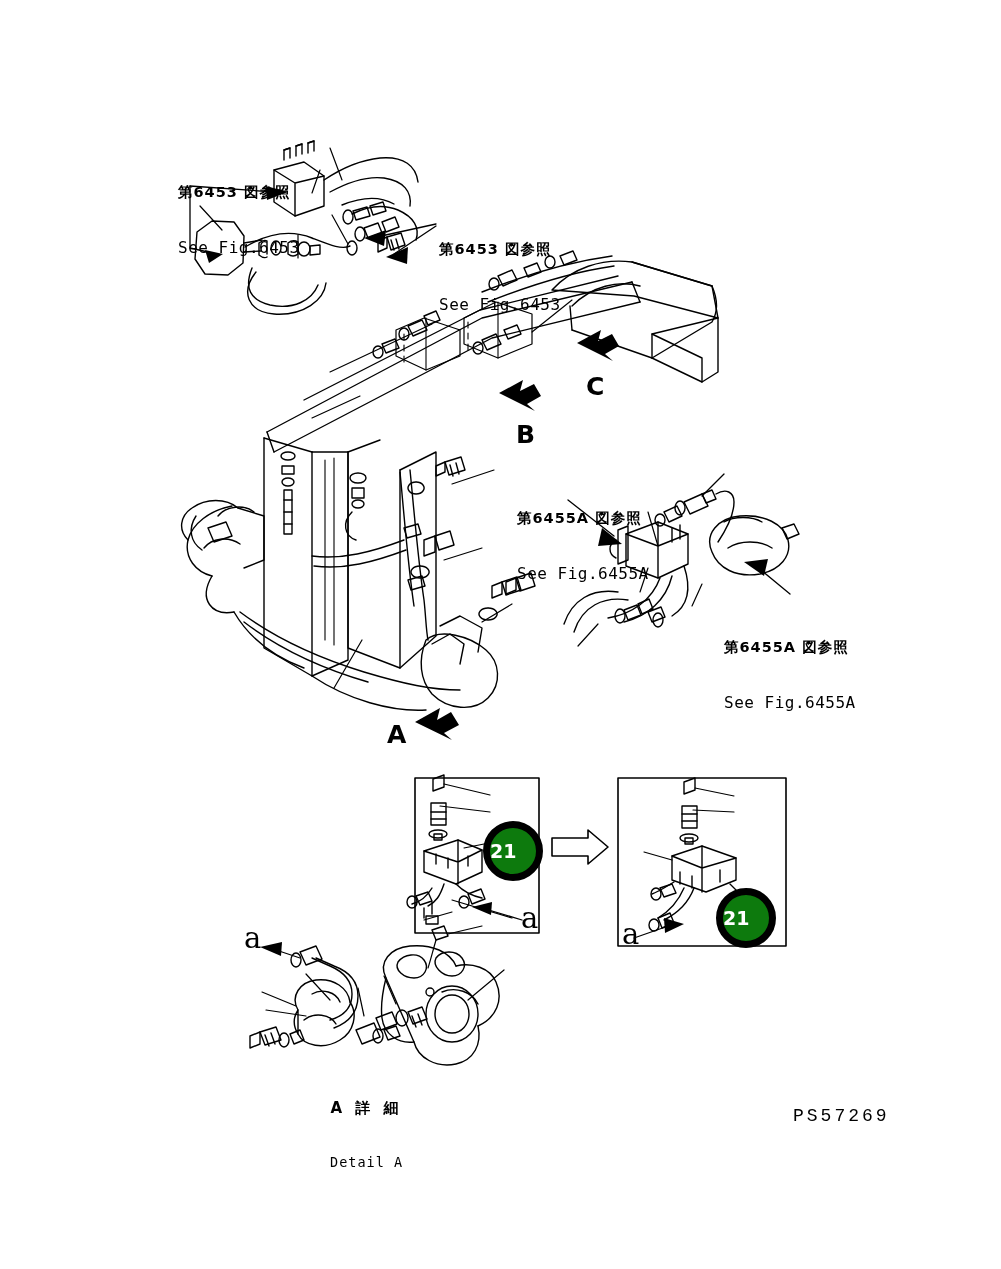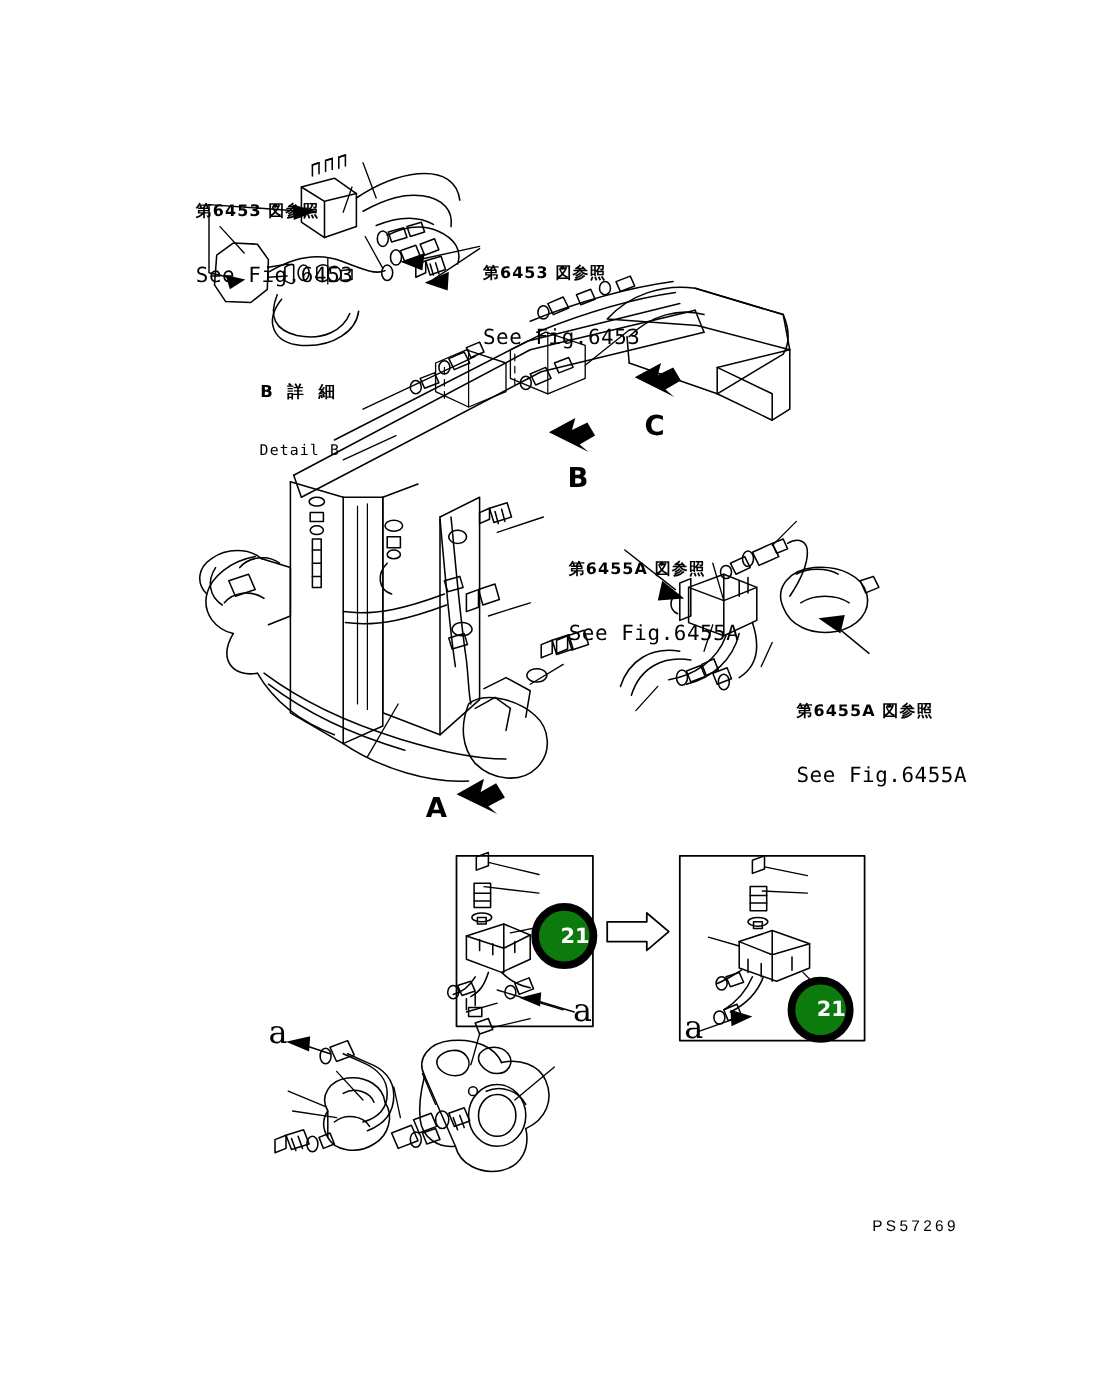--- a/index.html
+++ b/index.html
@@ -2,28 +2,28 @@
 <html><head>
 <meta charset="utf-8">
 <style>
   html,body{margin:0;padding:0;background:#ffffff;}
   body{width:1001px;height:1269px;position:relative;overflow:hidden;
        font-family:"DejaVu Sans","Liberation Sans",sans-serif;color:#000;}
   #sheet{position:absolute;left:0;top:0;width:1001px;height:1116px;background:#fff;margin-left:12px;}
   svg.art{position:absolute;left:0;top:0;width:1001px;height:1269px;overflow:visible;}
   .lbl{position:absolute;white-space:pre;line-height:1.18;}
   .jp{font-family:"DejaVu Sans","Liberation Sans",sans-serif;font-size:14.5px;letter-spacing:1px;font-weight:700;}
-  .en{font-family:"DejaVu Sans Mono","Liberation Mono",monospace;font-size:19px;letter-spacing:0.5px;}
+  .en{font-family:"DejaVu Sans Mono","Liberation Mono",monospace;font-size:16px;letter-spacing:0.5px;}
   .jpsm{font-family:"DejaVu Sans","Liberation Sans",sans-serif;font-size:14px;letter-spacing:3px;font-weight:700;}
   .mark{font-family:"DejaVu Sans","Liberation Sans",sans-serif;font-size:25px;font-weight:700;}
   .marka{font-family:"DejaVu Serif","Liberation Serif",serif;font-size:29px;font-weight:400;}
   .detjp{font-family:"DejaVu Sans","Liberation Sans",sans-serif;font-size:15px;font-weight:700;letter-spacing:4px;}
   .deten{font-family:"DejaVu Sans Mono","Liberation Mono",monospace;font-size:13.5px;letter-spacing:1px;}
-  .code{font-family:Liberation Sans, sans-serif;font-size:14px;letter-spacing:3px;}
-  .callout{position:absolute;border-radius:50%;display:flex;align-items:center;justify-content:flex-end;
+  .code{font-family:Liberation Mono, monospace;font-size:18px;letter-spacing:3px;}
+  .callout{position:absolute;border-radius:50%;display:flex;align-items:center;justify-content:flex-start;
            box-sizing:border-box;}
   .callout span{font-family:"DejaVu Sans","Liberation Sans",sans-serif;font-weight:700;}
 </style>
 </head>
 <body>
 
 <div id="sheet">
 
   <svg class="art" viewBox="0 0 1001 1269">
     <g fill="none" stroke="#000" stroke-width="1.4" stroke-linecap="round" stroke-linejoin="round">
@@ -410,24 +410,20 @@
   <div class="lbl" style="left:166px;top:146px;">
     <div class="jp">第6453 図参照</div>
     <div class="en">See Fig.6453</div>
   </div>
 
   <div class="lbl" style="left:427px;top:203px;">
     <div class="jp">第6453 図参照</div>
     <div class="en">See Fig.6453</div>
   </div>
 
-  <div class="lbl" style="left:224px;top:310px;text-align:center;">
-    <div class="detjp">B 詳 細</div>
-    <div class="deten">Detail B</div>
-  </div>
 
   <div class="lbl" style="left:505px;top:472px;">
     <div class="jp">第6455A 図参照</div>
     <div class="en">See Fig.6455A</div>
   </div>
 
   <div class="lbl" style="left:712px;top:601px;">
     <div class="jp">第6455A 図参照</div>
     <div class="en">See Fig.6455A</div>
   </div>
@@ -442,16 +438,20 @@
   <div class="lbl marka" style="left:610px;top:917px;">a</div>
   <div class="lbl marka" style="left:232px;top:921px;">a</div>
 
   <div class="callout" id="callout-left" style="left: 471px; top: 821px; width: 60px; height: 60px; background: rgb(13, 122, 13); border: 7px solid rgb(0, 0, 0);">
     <span style="color: rgb(255, 255, 255); font-size: 19px;">21</span>
   </div>
   <div class="callout" id="callout-right" style="left: 704px; top: 888px; width: 60px; height: 60px; background: rgb(13, 122, 13); border: 7px solid rgb(0, 0, 0);">
     <span style="color: rgb(255, 255, 255); font-size: 19px;">21</span>
   </div>
 
+  <div class="lbl" style="left:318px;top:1062px;text-align:center;">
+    <div class="detjp">A 詳 細</div>
+    <div class="deten">Detail A</div>
+  </div>
 
   <div class="lbl code" style="left:781px;top:1106px;">PS57269</div>
 
 </div>
 
 </body></html>

